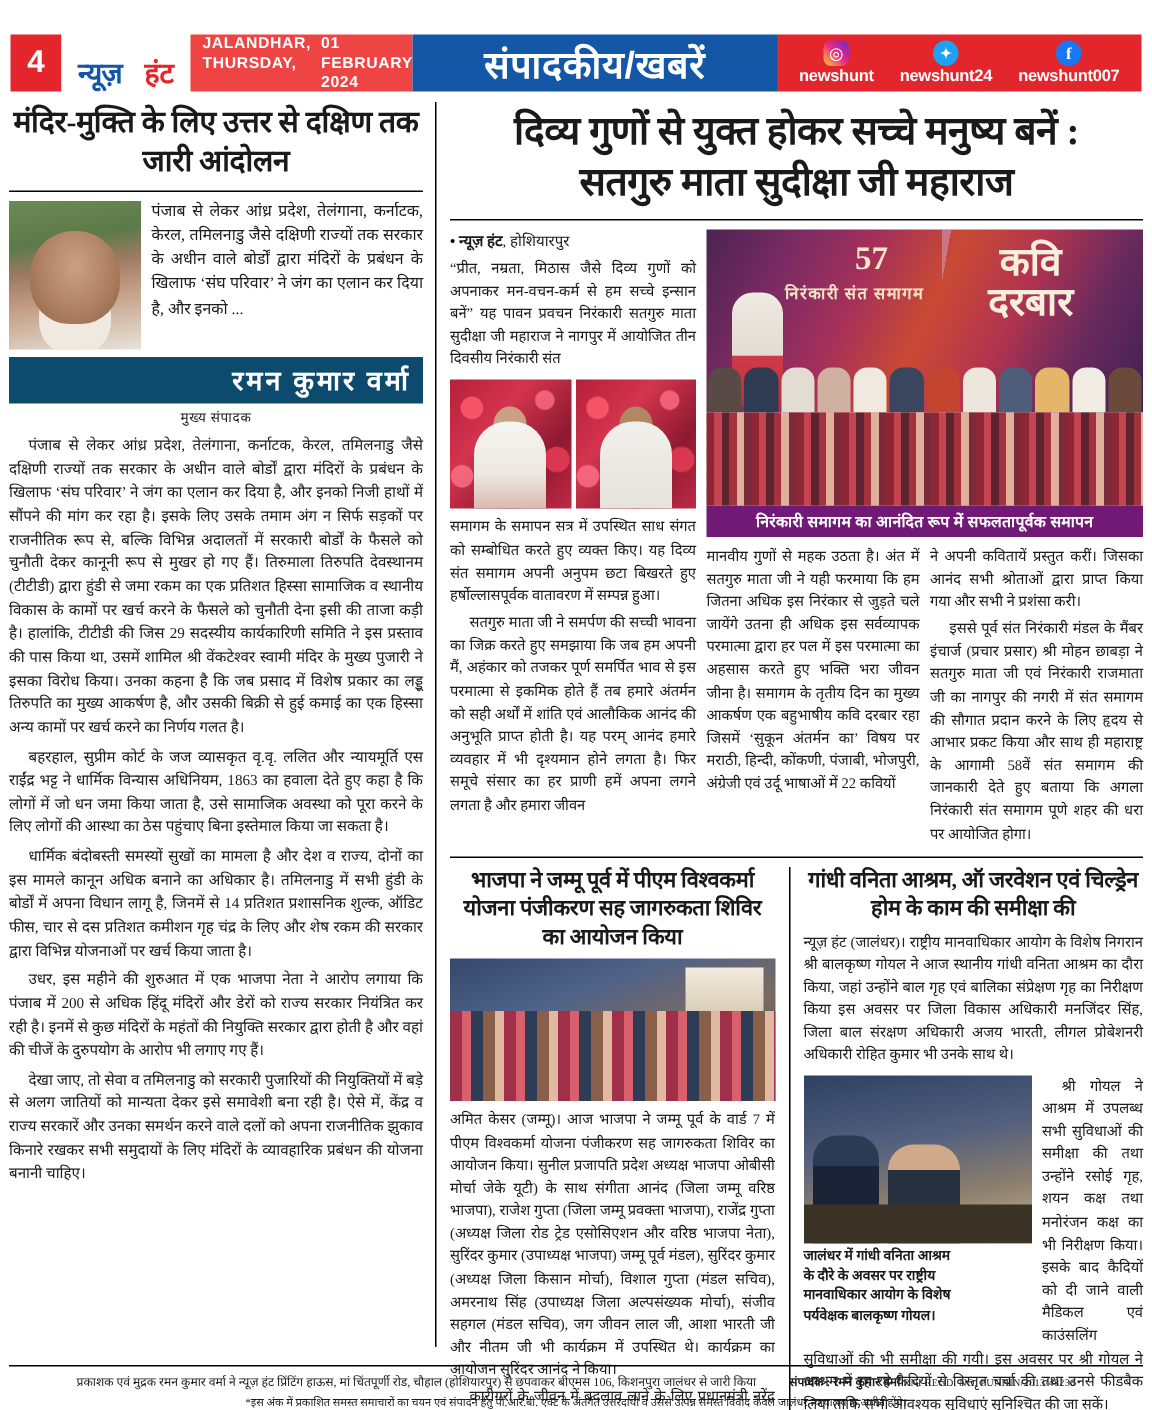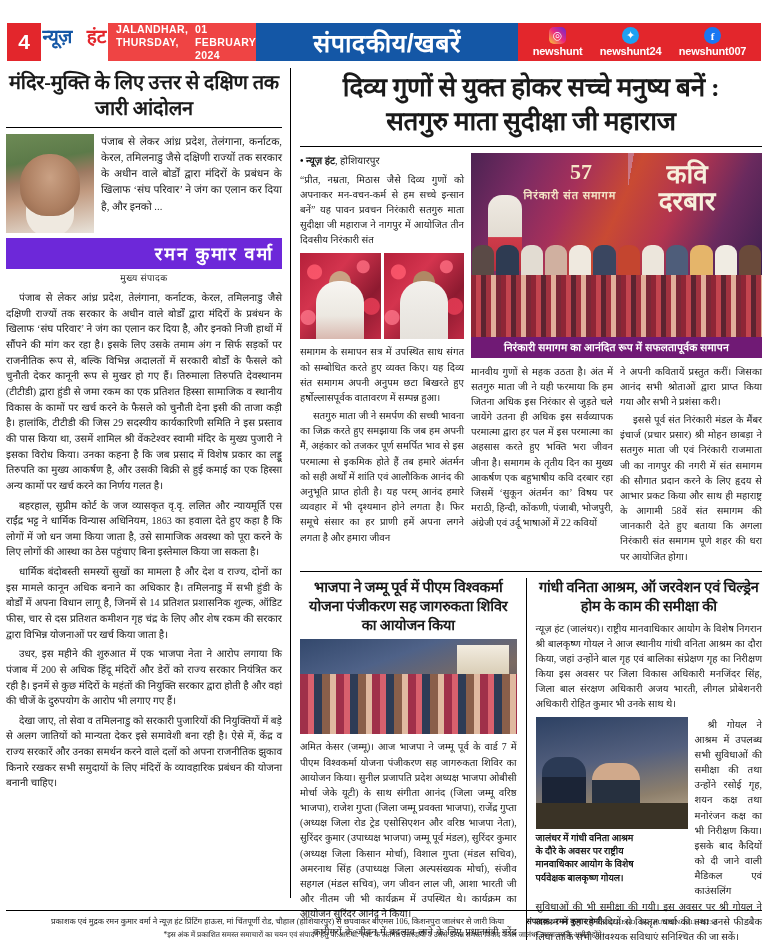--- a/index.html
+++ b/index.html
@@ -19,22 +19,22 @@
     height:40px; margin-top:22px;
     border:1px solid #ffffff;
   }
   .mh-pageno{
     background:#e3262c; color:#fff;
     width:34px; display:flex; align-items:center; justify-content:center;
     font-family:"Liberation Sans", sans-serif;
     font-weight:bold; font-size:21px;
   }
   .mh-logo{
-    background:#ffffff; width:67px;
-    display:flex; align-items:flex-start; justify-content:center;
+    background:#ffffff; width:86px;
+    display:flex; align-items:flex-end; justify-content:center;
     padding:0 4px;
     gap:12px;
   }
   .mh-logo .lg1{ color:#1457a6; font-weight:bold; font-size:19px; letter-spacing:-.5px;
                  font-family:"Liberation Sans", sans-serif;}
   .mh-logo .lg2{ color:#e3262c; font-weight:bold; font-size:19px; margin-left:3px;
                  font-family:"Liberation Sans", sans-serif;}
   .mh-date{
     background:#ef4444; color:#fff; flex:0 0 148px;
     display:flex; flex-direction:row; justify-content:center;
@@ -97,21 +97,21 @@
   }
   .ed-photo .peye1,.ed-photo .peye2{
     position:absolute; top:44px; width:9px; height:4px; background:#2c2018; border-radius:2px;
   }
   .ed-photo .peye1{ left:26px; } .ed-photo .peye2{ left:47px; }
   .ed-lead{
     flex:1 1 auto; font-size:10.6px; line-height:1.52; text-align:justify;
     font-family:"Liberation Serif", serif;
   }
   .ed-byline{
-    margin-top:5px; background:#6d28d9; color:#fff;
+    margin-top:5px; background:#0c4a6e; color:#fff;
     text-align:right; padding:3px 8px 4px;
     font-weight:bold; font-size:18px; letter-spacing:2px;
     font-family:"Liberation Serif", serif;
   }
   .ed-byrole{ text-align:center; font-size:9px; margin-top:2px; letter-spacing:.5px; }
   .ed-body{
     margin-top:6px; font-size:10.1px; line-height:1.55; text-align:justify;
     font-family:"Liberation Serif", serif;
   }
   .ed-body p{ margin-bottom:4px; text-indent:13px; }

